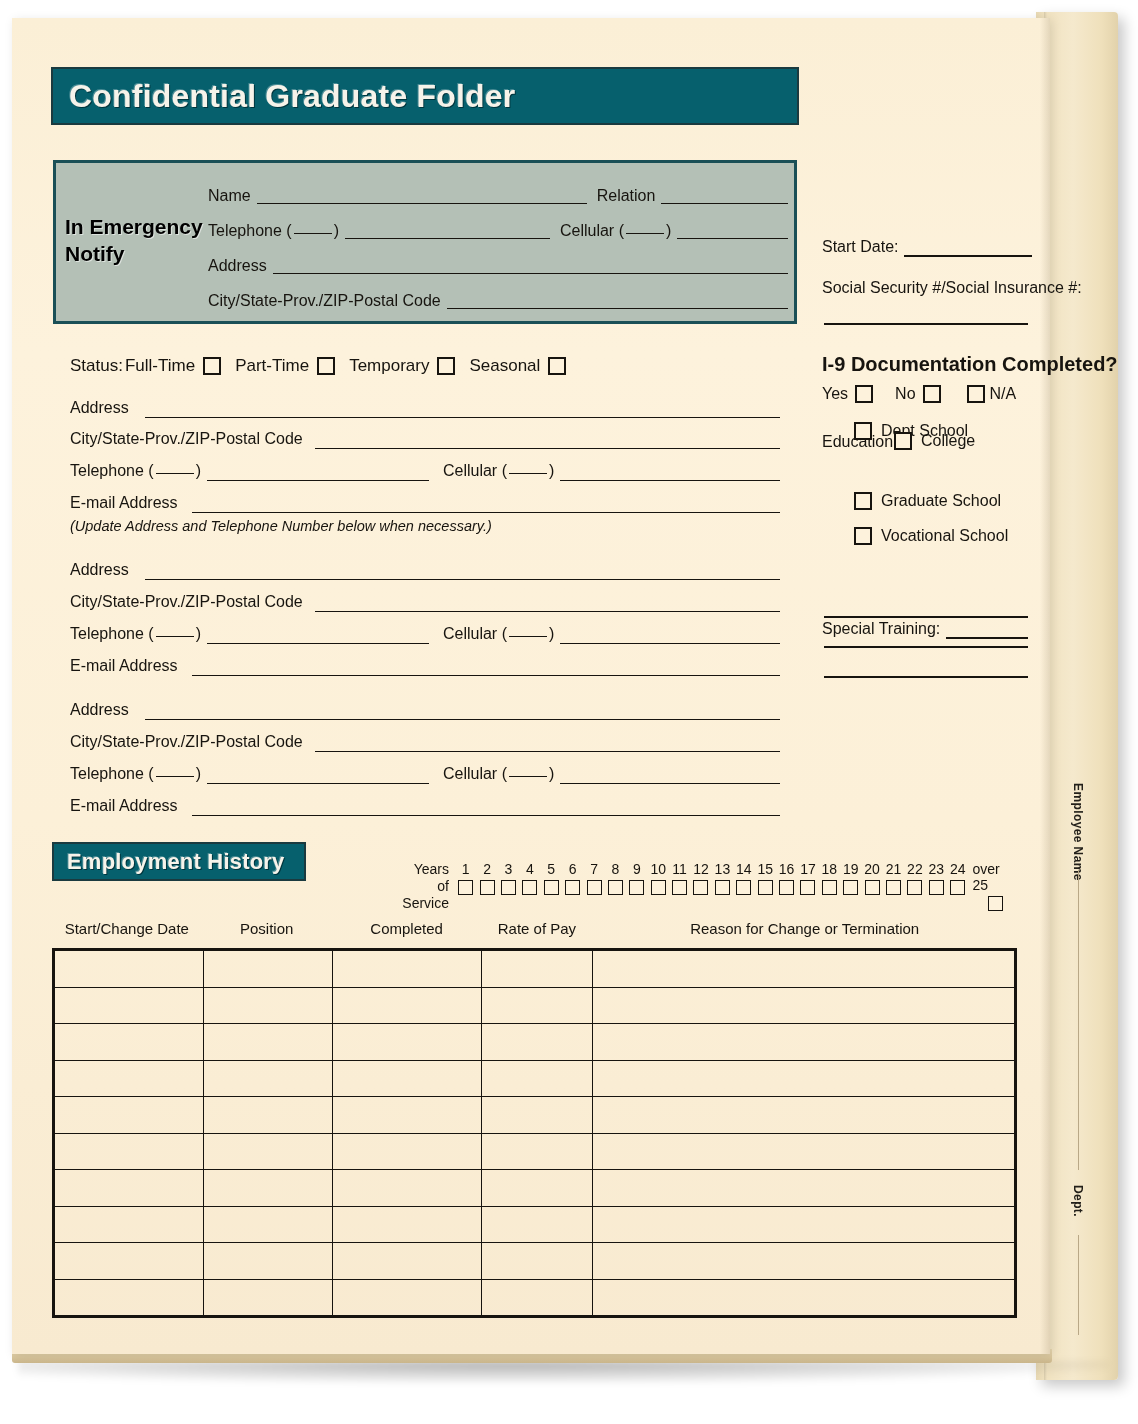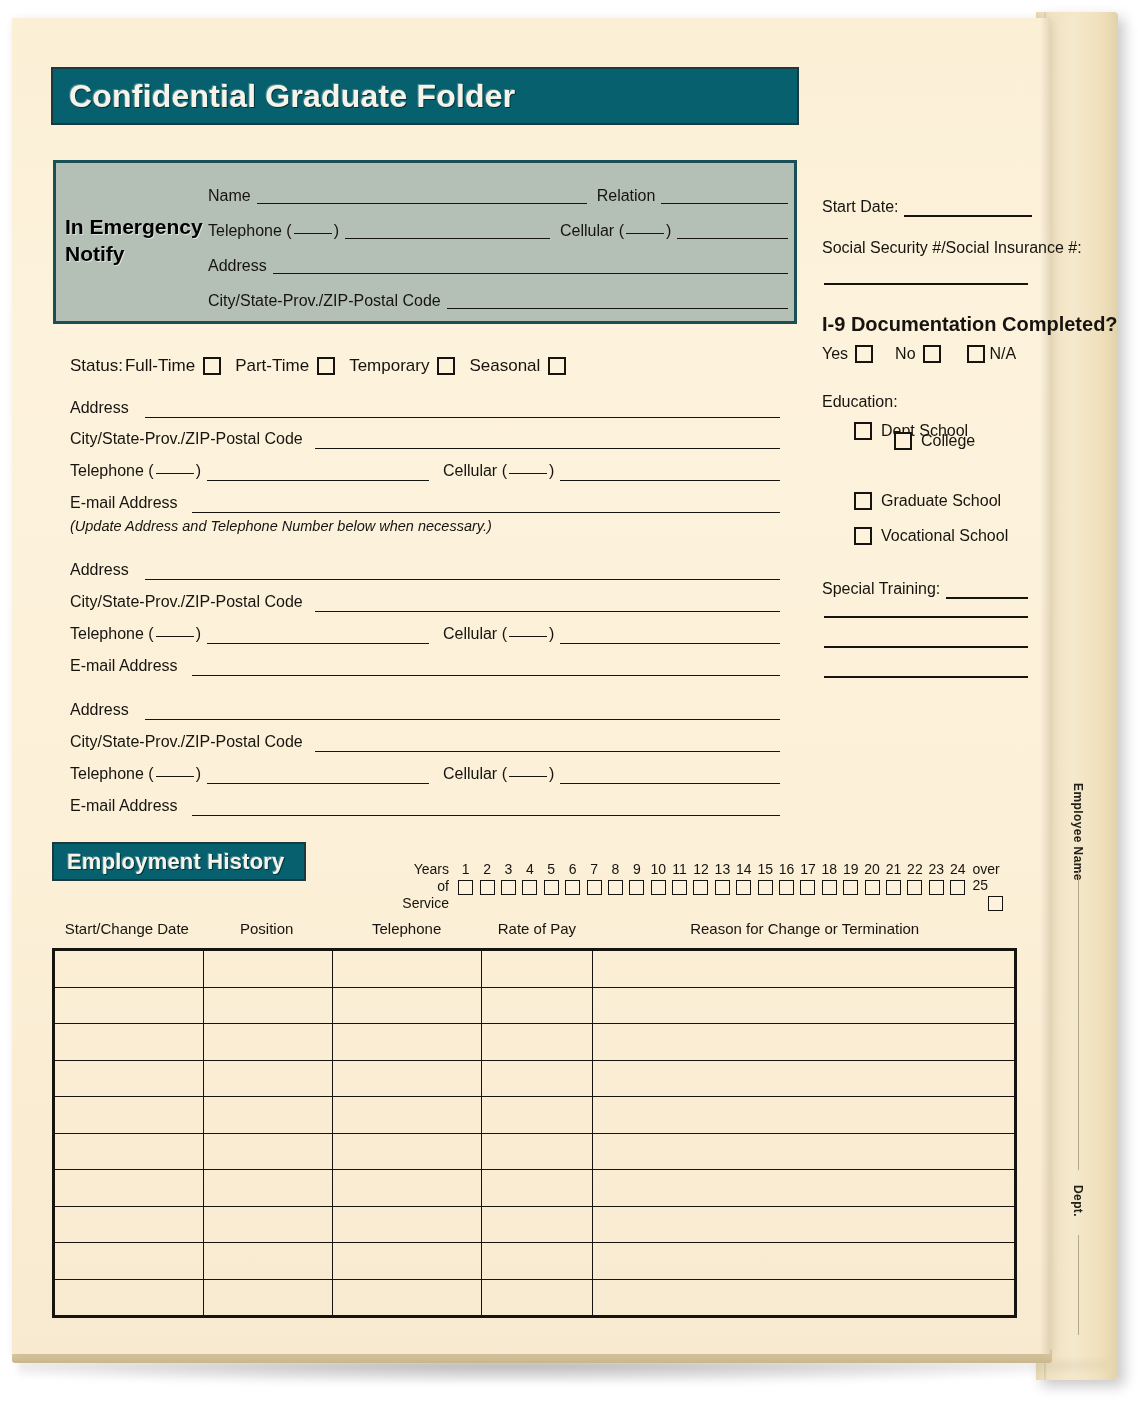--- a/index.html
+++ b/index.html
@@ -141,21 +141,21 @@
     border:2px solid #17140f;background:#fdf2dc;box-sizing:border-box;
     vertical-align:middle;
   }
   .cb.sm{width:15px;height:15px;border-width:1.5px;}
 
   .note-italic{
     position:absolute;font-style:italic;font-size:14.5px;white-space:nowrap;
   }
 
   
-  .rcol{position:absolute;}
+  .rcol{position:absolute;margin-top:40px;}
   #start-date-row{left:810px;top:180px;width:210px;display:flex;align-items:flex-end;}
   #ssn-label{left:810px;top:221px;font-size:16px;white-space:nowrap;}
   #ssn-rule{left:812px;top:265px;width:204px;border-bottom:2px solid #17140f;}
   #i9-label{left:810px;top:295px;font-size:20px;font-weight:bold;white-space:nowrap;}
   #i9-options{left:810px;top:327px;display:flex;align-items:center;font-size:16px;}
   #i9-options .opt{display:flex;align-items:center;}
   #education-label{left:810px;top:375px;font-size:16px;white-space:nowrap;}
   .edu-item{position:absolute;left:842px;display:flex;align-items:center;font-size:16px;white-space:nowrap;}
   .edu-item .cb{margin-right:9px;}
   #special-training-row{left:810px;top:562px;width:206px;display:flex;align-items:flex-end;}
@@ -480,21 +480,21 @@
           </div>
           <div class="yr over">
             <div class="n">over 25</div>
             <span class="cb sm"></span>
           </div>
         </div>
 
       <div id="table-headers">
           <div class="th" style="left: -75.2125px; width: 300px;">Start/Change Date</div>
           <div class="th" style="left: 64.7125px; width: 300px;">Position</div>
-          <div class="th" style="left: 204.637px; width: 300px;">Telephone</div>
+          <div class="th" style="left: 204.637px; width: 300px;">Completed</div>
           <div class="th" style="left: 334.913px; width: 300px;">Rate of Pay</div>
           <div class="th" style="left: 602.7px; width: 300px;">Reason for Change or Termination</div>
         </div>
 
       <div id="emp-table">
         <table>
           <colgroup id="emp-colgroup">
               <col style="width: 15.5%;">
               <col style="width: 13.5%;">
               <col style="width: 15.5%;">

